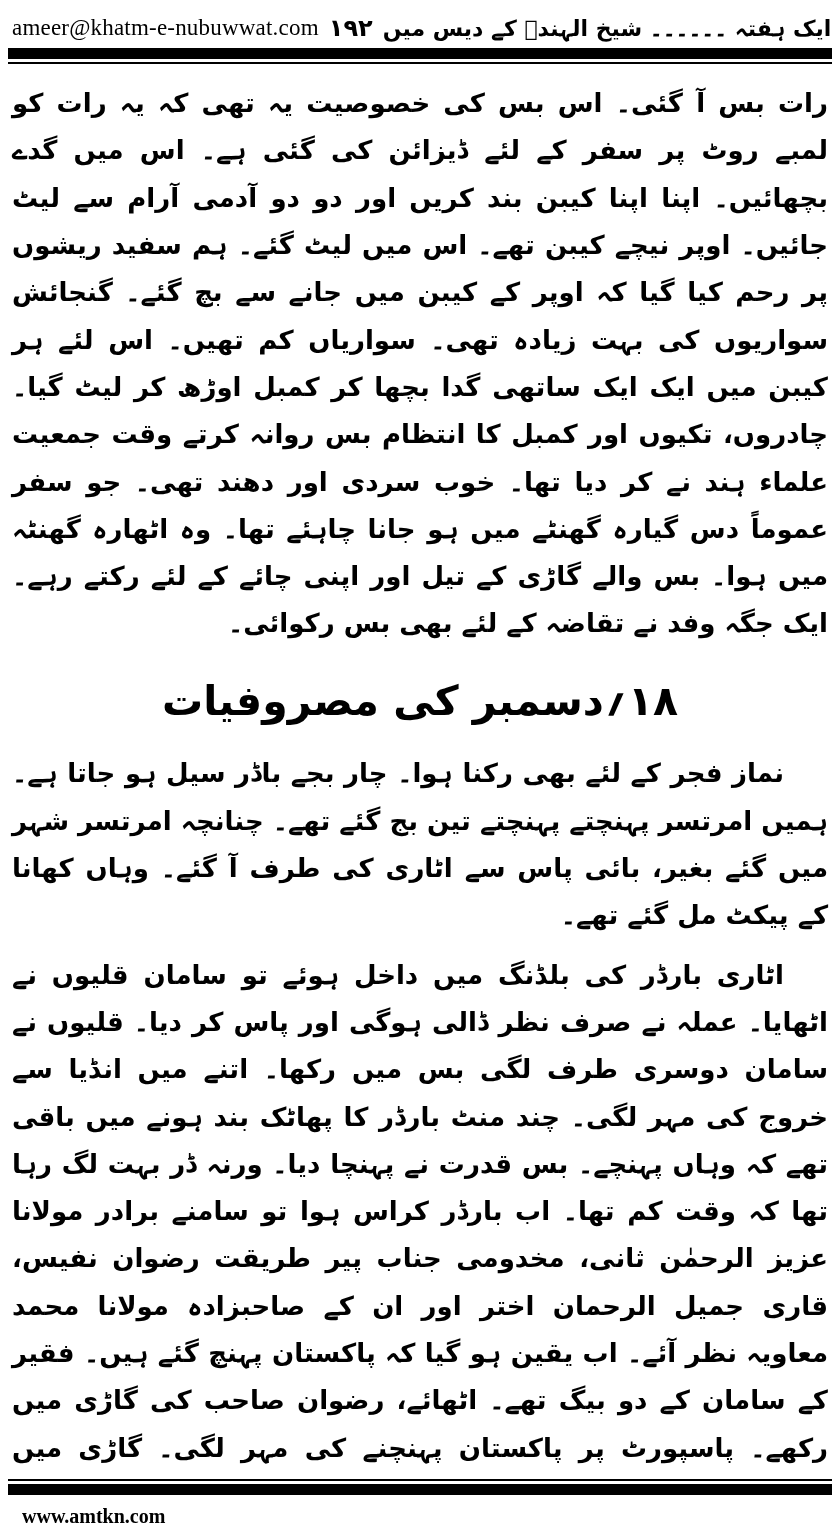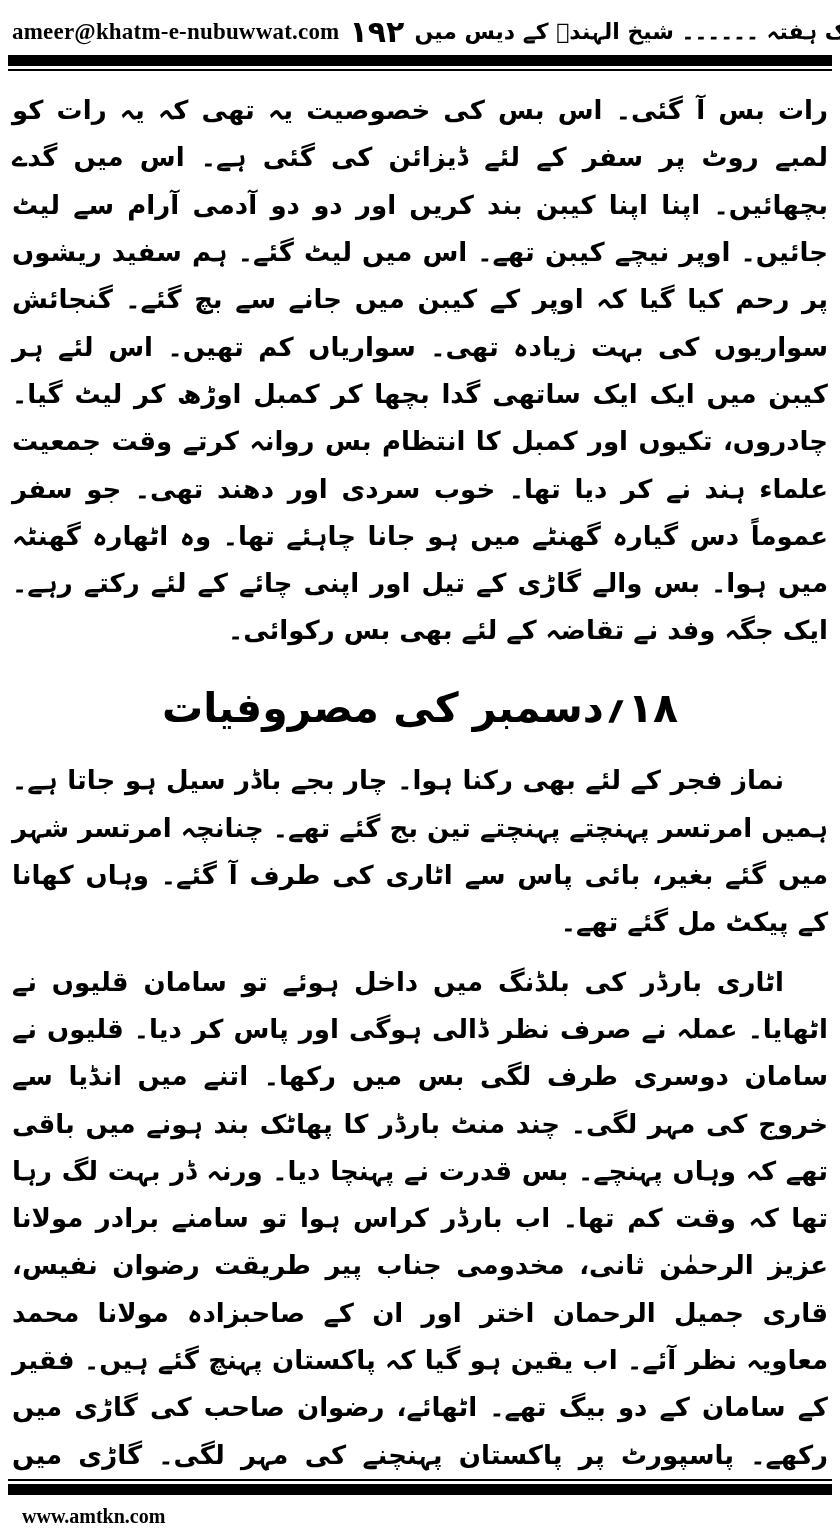--- a/index.html
+++ b/index.html
@@ -22,28 +22,28 @@
   
   .header {
     display: flex;
     align-items: center;
     justify-content: space-between;
     padding: 2px 4px 6px 4px;
     gap: 10px;
   }
   .email {
     font-family: "Liberation Serif", serif;
-    font-weight: bold;
+    font-weight: normal;
     font-size: 23px;
     direction: ltr;
     letter-spacing: 0.2px;
     white-space: nowrap;
   }
   .pageno {
-    font-size: 30px;
+    font-size: 24px;
     font-weight: bold;
     direction: rtl;
     white-space: nowrap;
   }
   .book-title {
     font-size: 22px;
     font-weight: bold;
     direction: rtl;
     text-align: left;
     white-space: nowrap;

